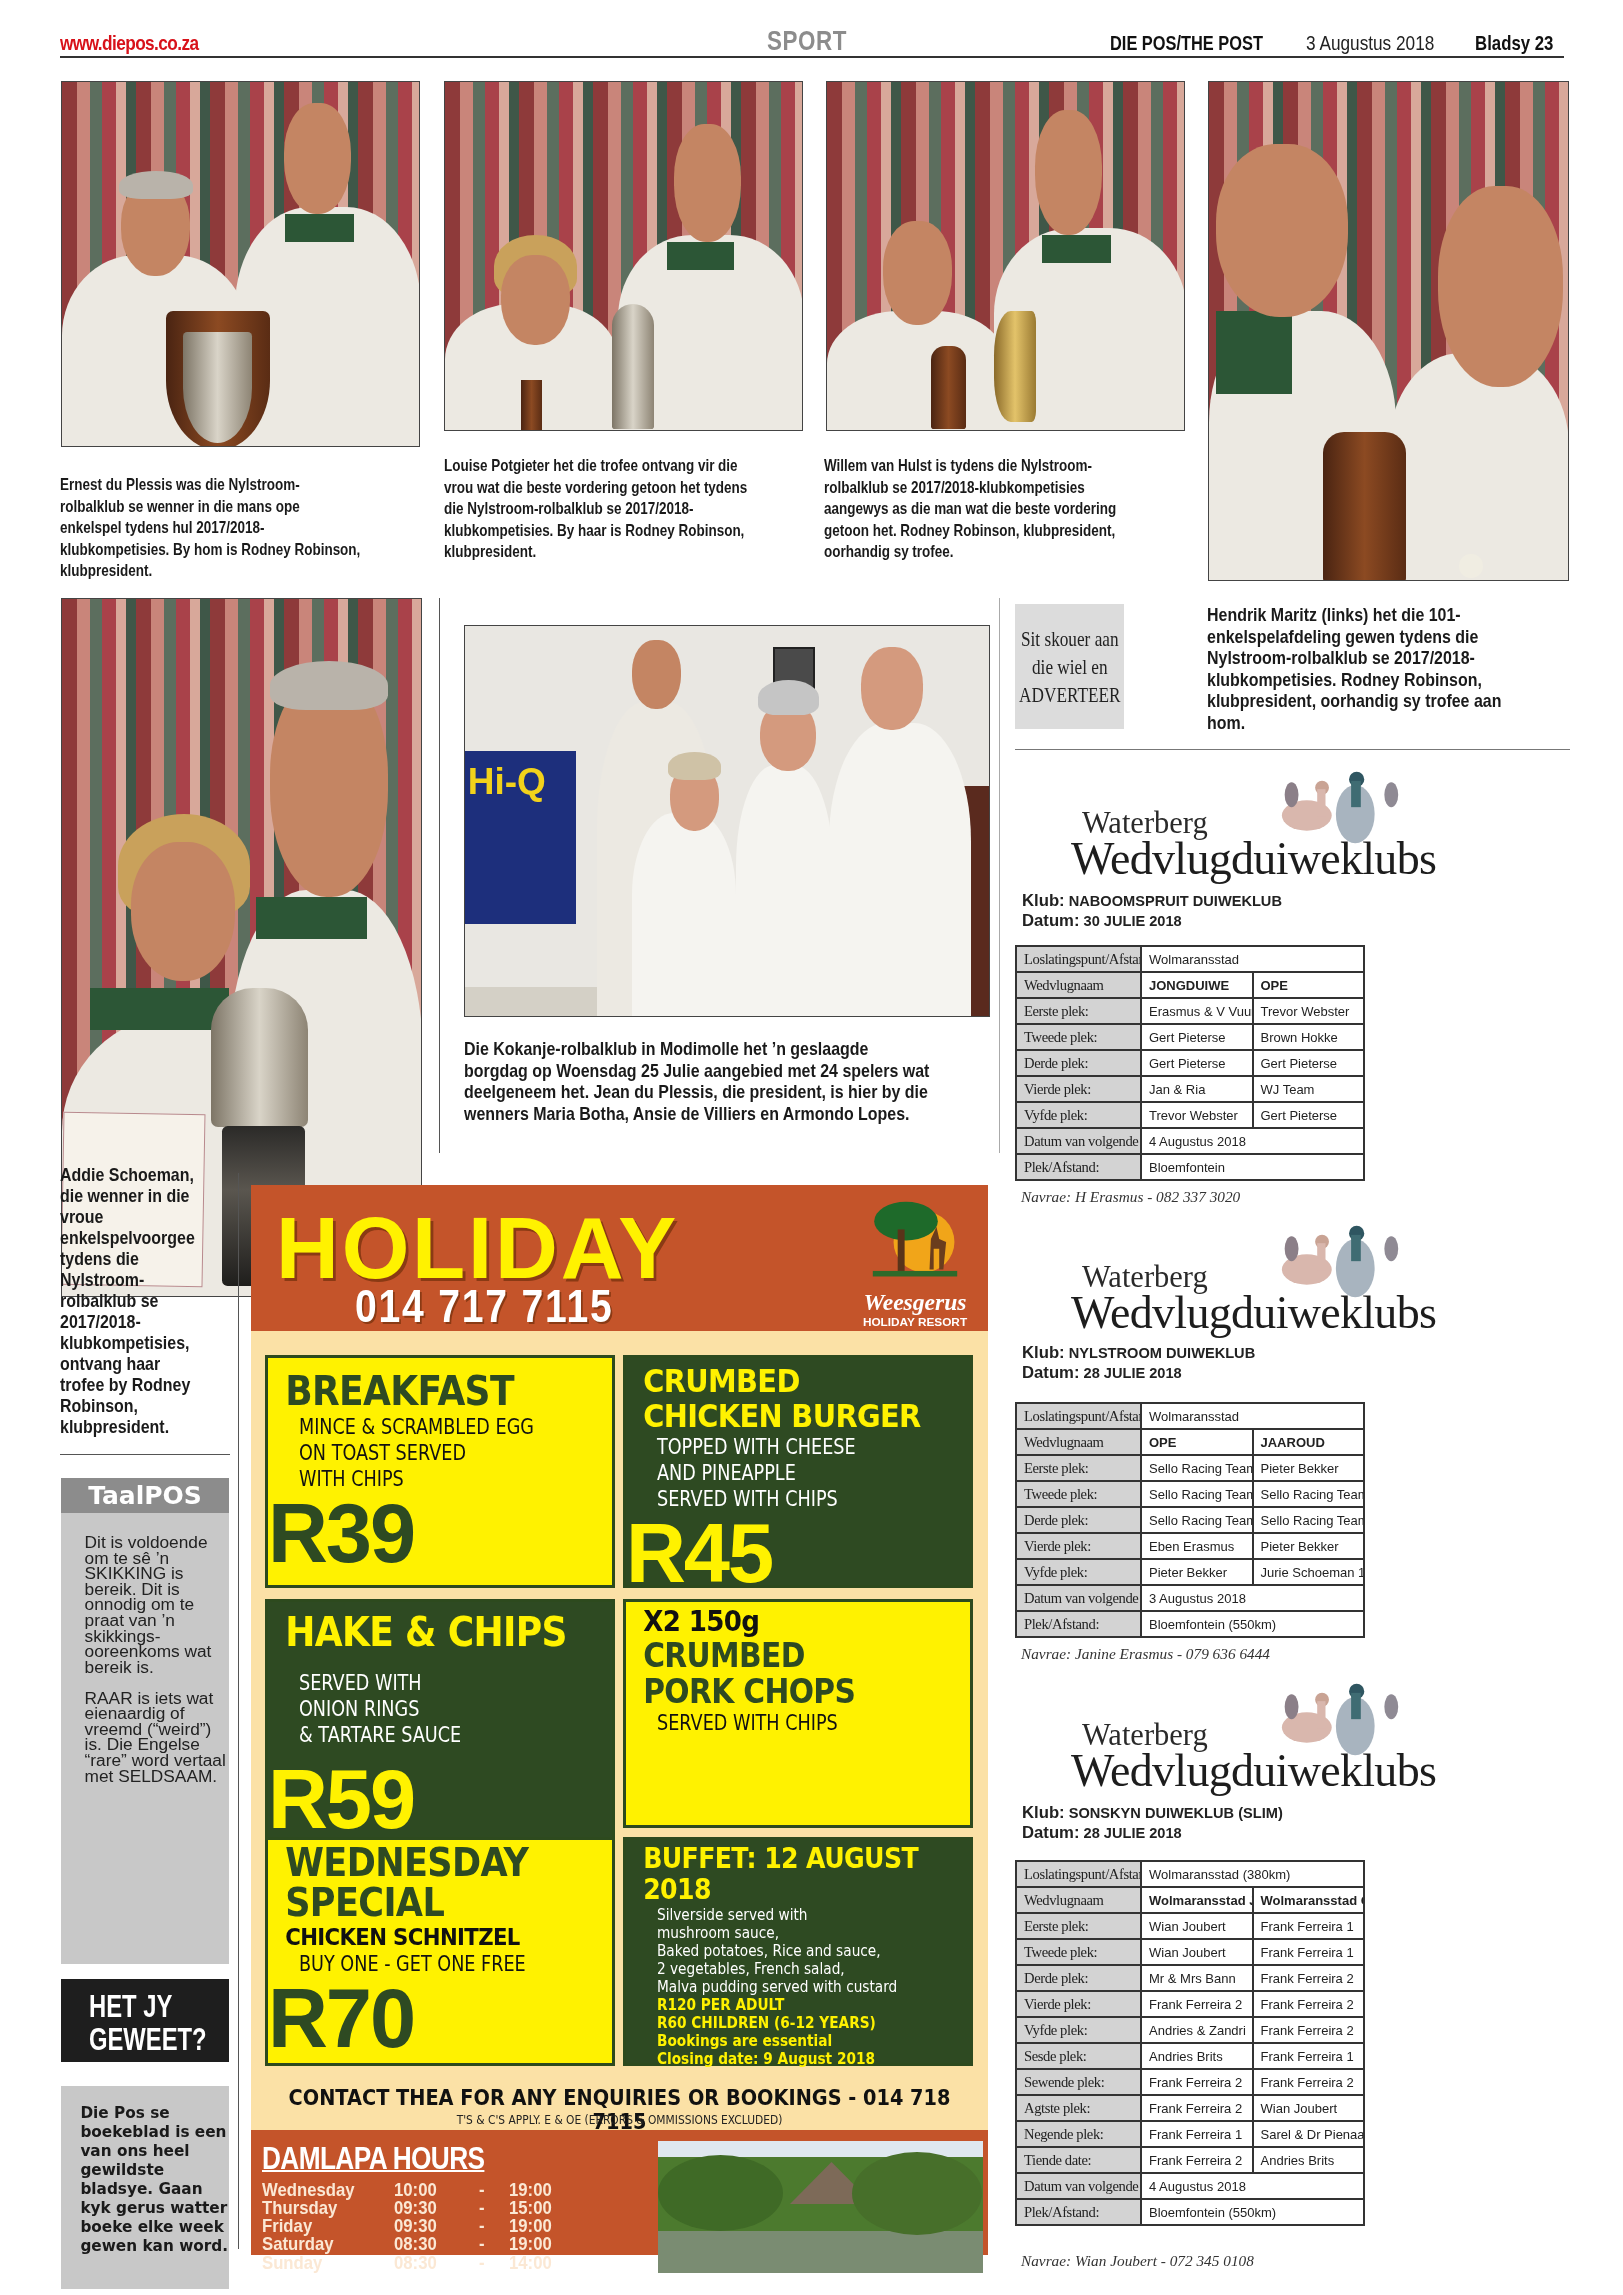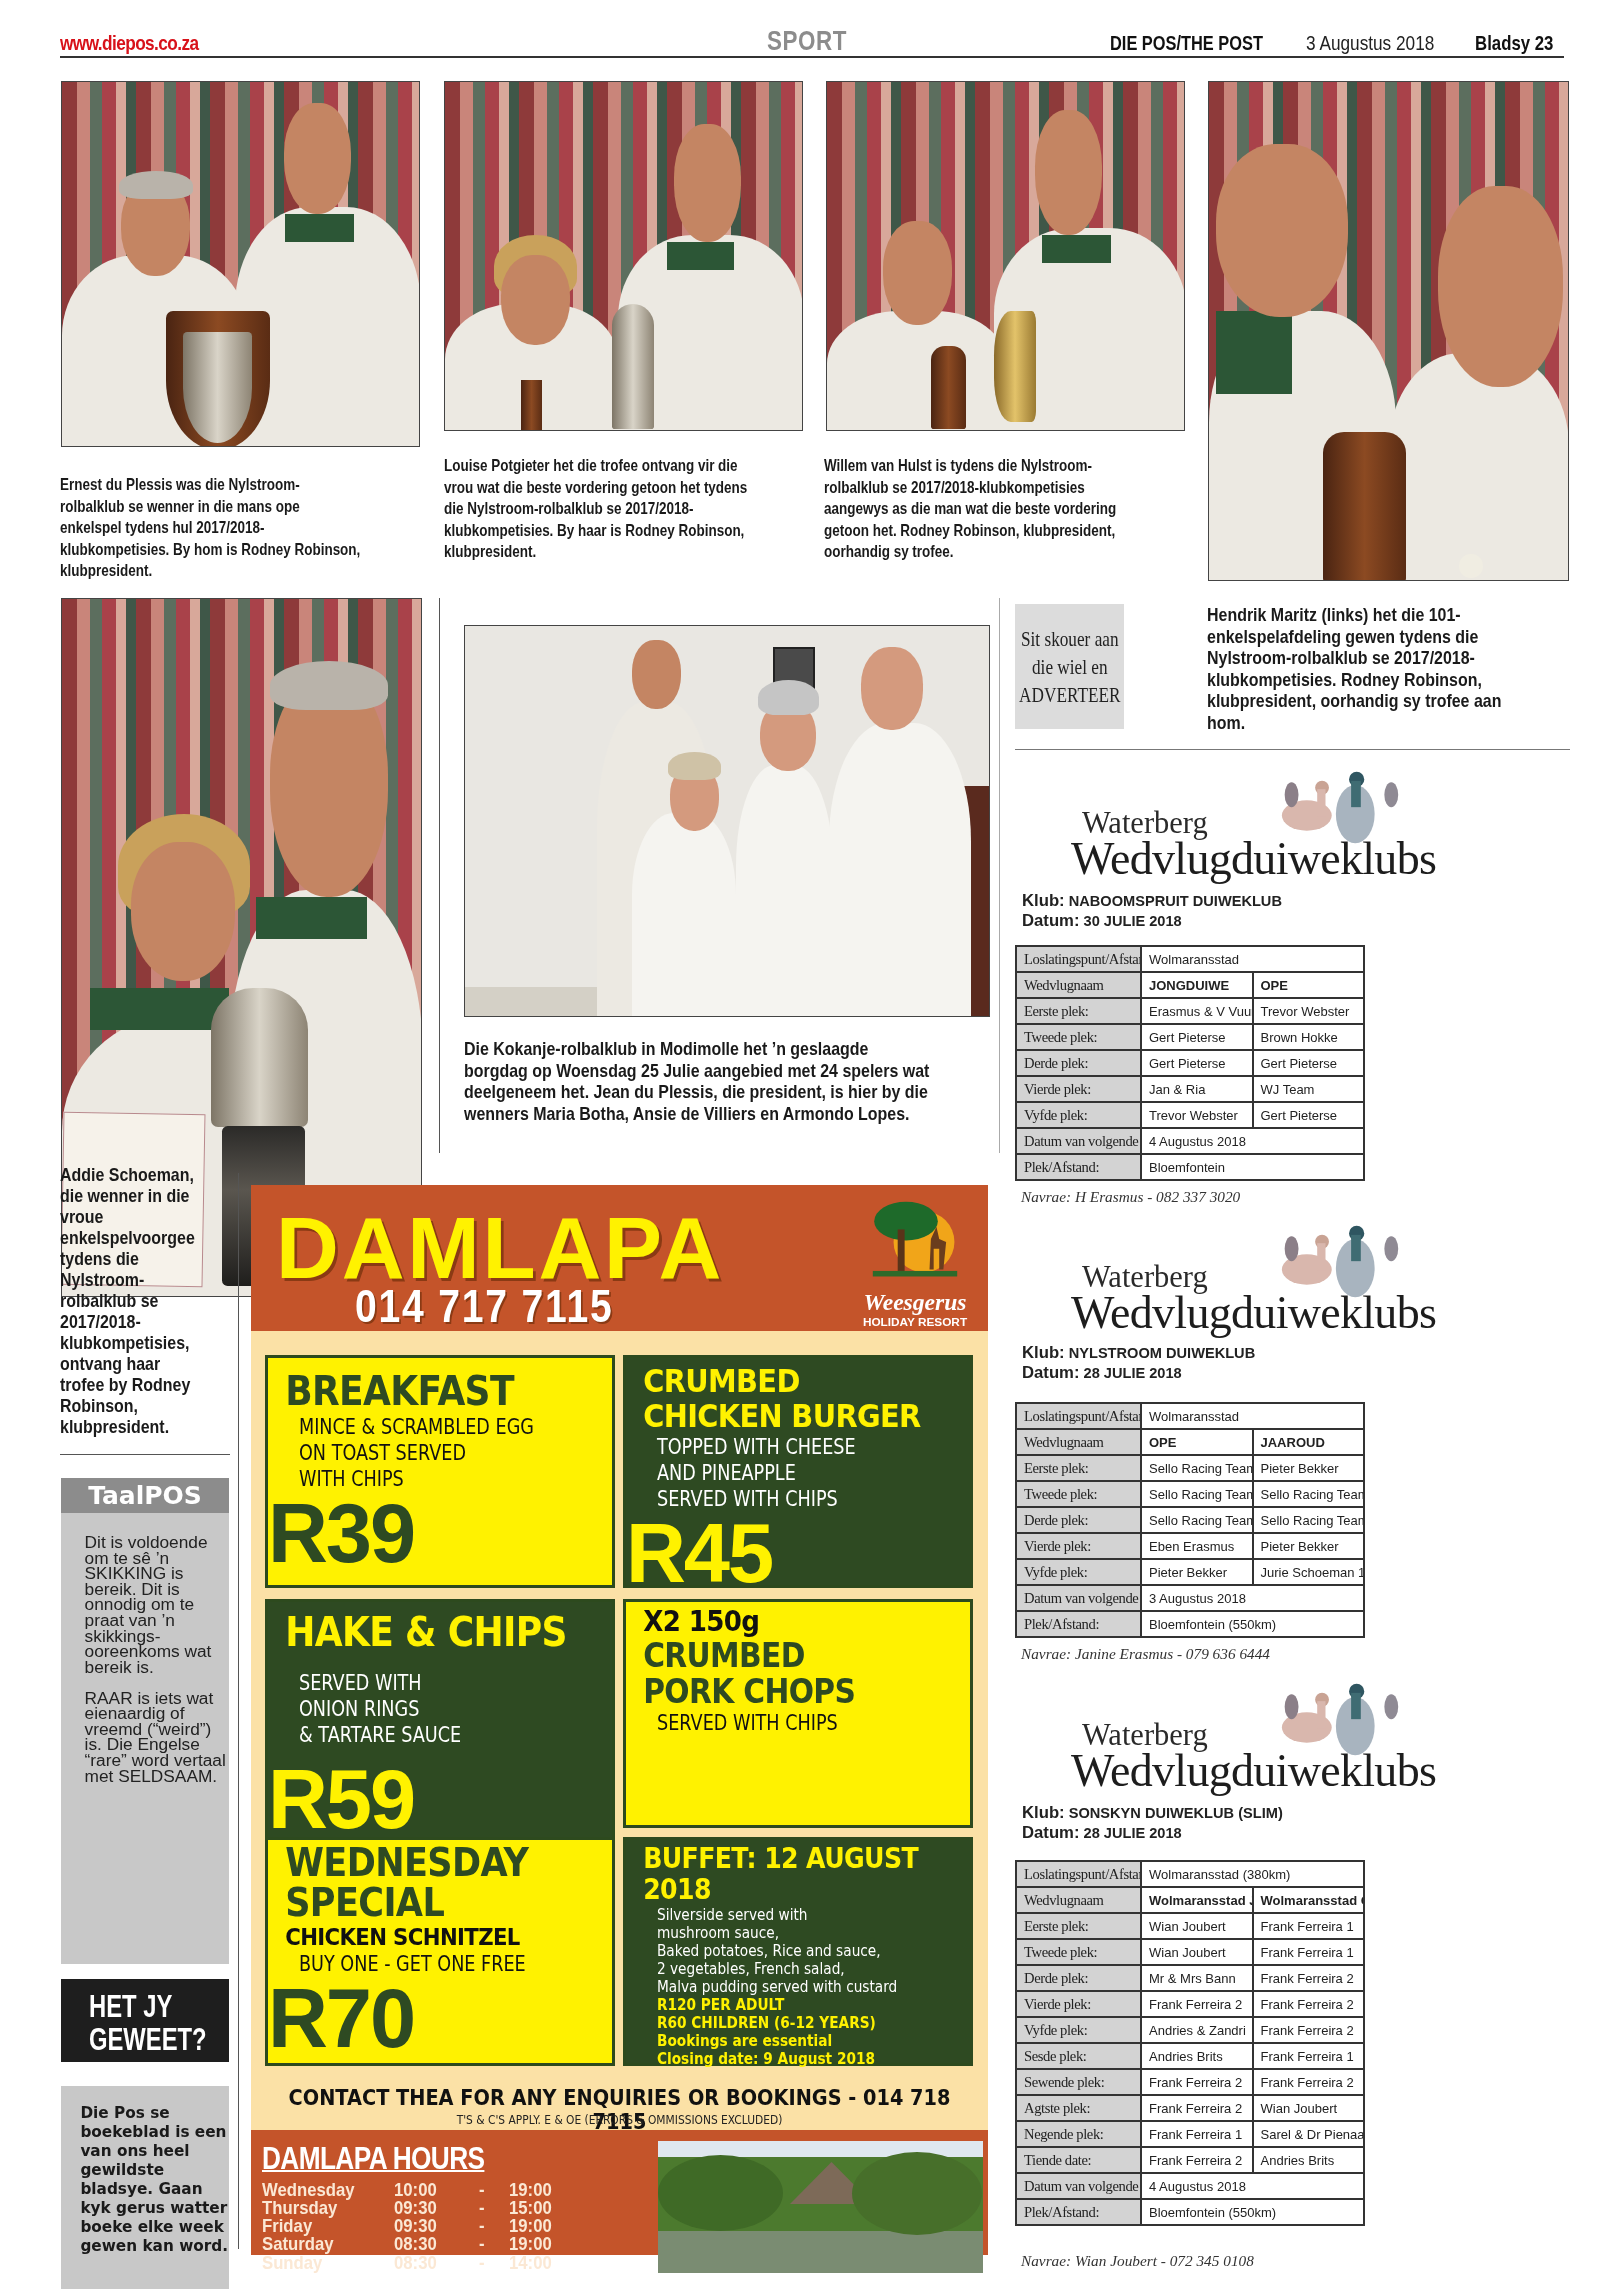--- a/index.html
+++ b/index.html
@@ -154,20 +154,21 @@
   <div style="position:absolute;left:160px;top:527px;width:83px;height:160px;background:linear-gradient(180deg,#2b2a28,#5a564f 40%,#1f1e1c);border-radius:5.6px;"></div>
 </div>
 <div class="abs cap-wide" style="left:60px;top:1164px;width:173px;line-height:21px;">Addie Schoeman, die wenner in die vroue enkelspelvoorgee tydens die Nylstroom-rolbalklub se 2017/2018-klubkompetisies, ontvang haar trofee by Rodney Robinson, klubpresident.</div>
 
 <div class="abs vrule" style="left:238px;top:1173px;width:1.4px;height:1076px;"></div>
 <div class="abs vrule" style="left:60px;top:1454px;width:170px;height:1.4px;"></div>
 <div class="abs vrule" style="left:439px;top:598px;width:1.4px;height:555px;"></div>
 <div class="abs vrule" style="left:999px;top:598px;width:0.7px;height:555px;background:#aaa;"></div>
 
 <div class="abs photo" style="left:464px;top:625px;width:526px;height:392px;background:#e9e7e2;">
+  <div style="position:absolute;left:0;top:125px;width:111px;height:173px;background:#1d2f7c;color:#f2d21b;font:bold 37px 'Liberation Sans',sans-serif;padding:9.7px 0 0 2.8px;">Hi-Q</div>
   <div style="position:absolute;left:0;top:361px;width:167px;height:31px;background:#d4d0c6;"></div>
   <div style="position:absolute;left:472px;top:160px;width:54px;height:232px;background:#5a2a1e;"></div>
   <div style="position:absolute;left:308px;top:21px;width:42px;height:56px;background:#4a4a4a;border:2.1px solid #222;"></div>
   <div class="shirt" style="left:132px;top:76px;width:118px;height:316px;border-radius:40% 40% 0 0;"></div>
   <div class="face" style="left:167px;top:14px;width:49px;height:69px;"></div>
   <div class="shirt" style="left:167px;top:187px;width:104px;height:205px;background:#f5f4f0;"></div>
   <div class="face" style="left:205px;top:139px;width:49px;height:66px;background:#d49a7e;"></div>
   <div class="hair-blonde" style="left:203px;top:126px;width:53px;height:28px;background:#cfc2a6;"></div>
   <div class="shirt" style="left:271px;top:139px;width:97px;height:253px;background:#f5f4f0;"></div>
   <div class="face" style="left:295px;top:76px;width:56px;height:69px;background:#d49a7e;"></div>
@@ -416,21 +417,21 @@
 </div>
 
 <div class="abs hetjy-head">
   <span>HET JY</span>
   <span>GEWEET?</span>
 </div>
 <div class="abs hetjy-body">Die Pos se boekeblad is een van ons heel gewildste bladsye. Gaan kyk gerus watter boeke elke week gewen kan word.</div>
 
 <div class="abs ad">
   <div class="abs ad-top">
-    <div class="abs ad-title">DAMLAPA</div>
+    <div class="abs ad-title">HOLIDAY</div>
     <div class="abs ad-phone">014 717 7115</div>
     <svg class="abs" style="left:619px;top:14px;" width="90" height="83" viewBox="0 0 130 120">
       <circle cx="78" cy="62" r="44" fill="#f1a519"></circle>
       <ellipse cx="52" cy="32" rx="46" ry="28" fill="#1e6a2a"></ellipse>
       <rect x="40" y="44" width="10" height="60" fill="#5a3319"></rect>
       <path d="M88 58 l8 -18 l4 18 l10 4 l-4 40 l-6 0 l0 -30 l-8 0 l0 30 l-6 0z" fill="#6a3d1d"></path>
       <rect x="4" y="104" width="122" height="8" fill="#2d6a2a"></rect>
     </svg>
     <div class="abs ad-logo-name">Weesgerus</div>
     <div class="abs ad-logo-sub">HOLIDAY RESORT</div>

